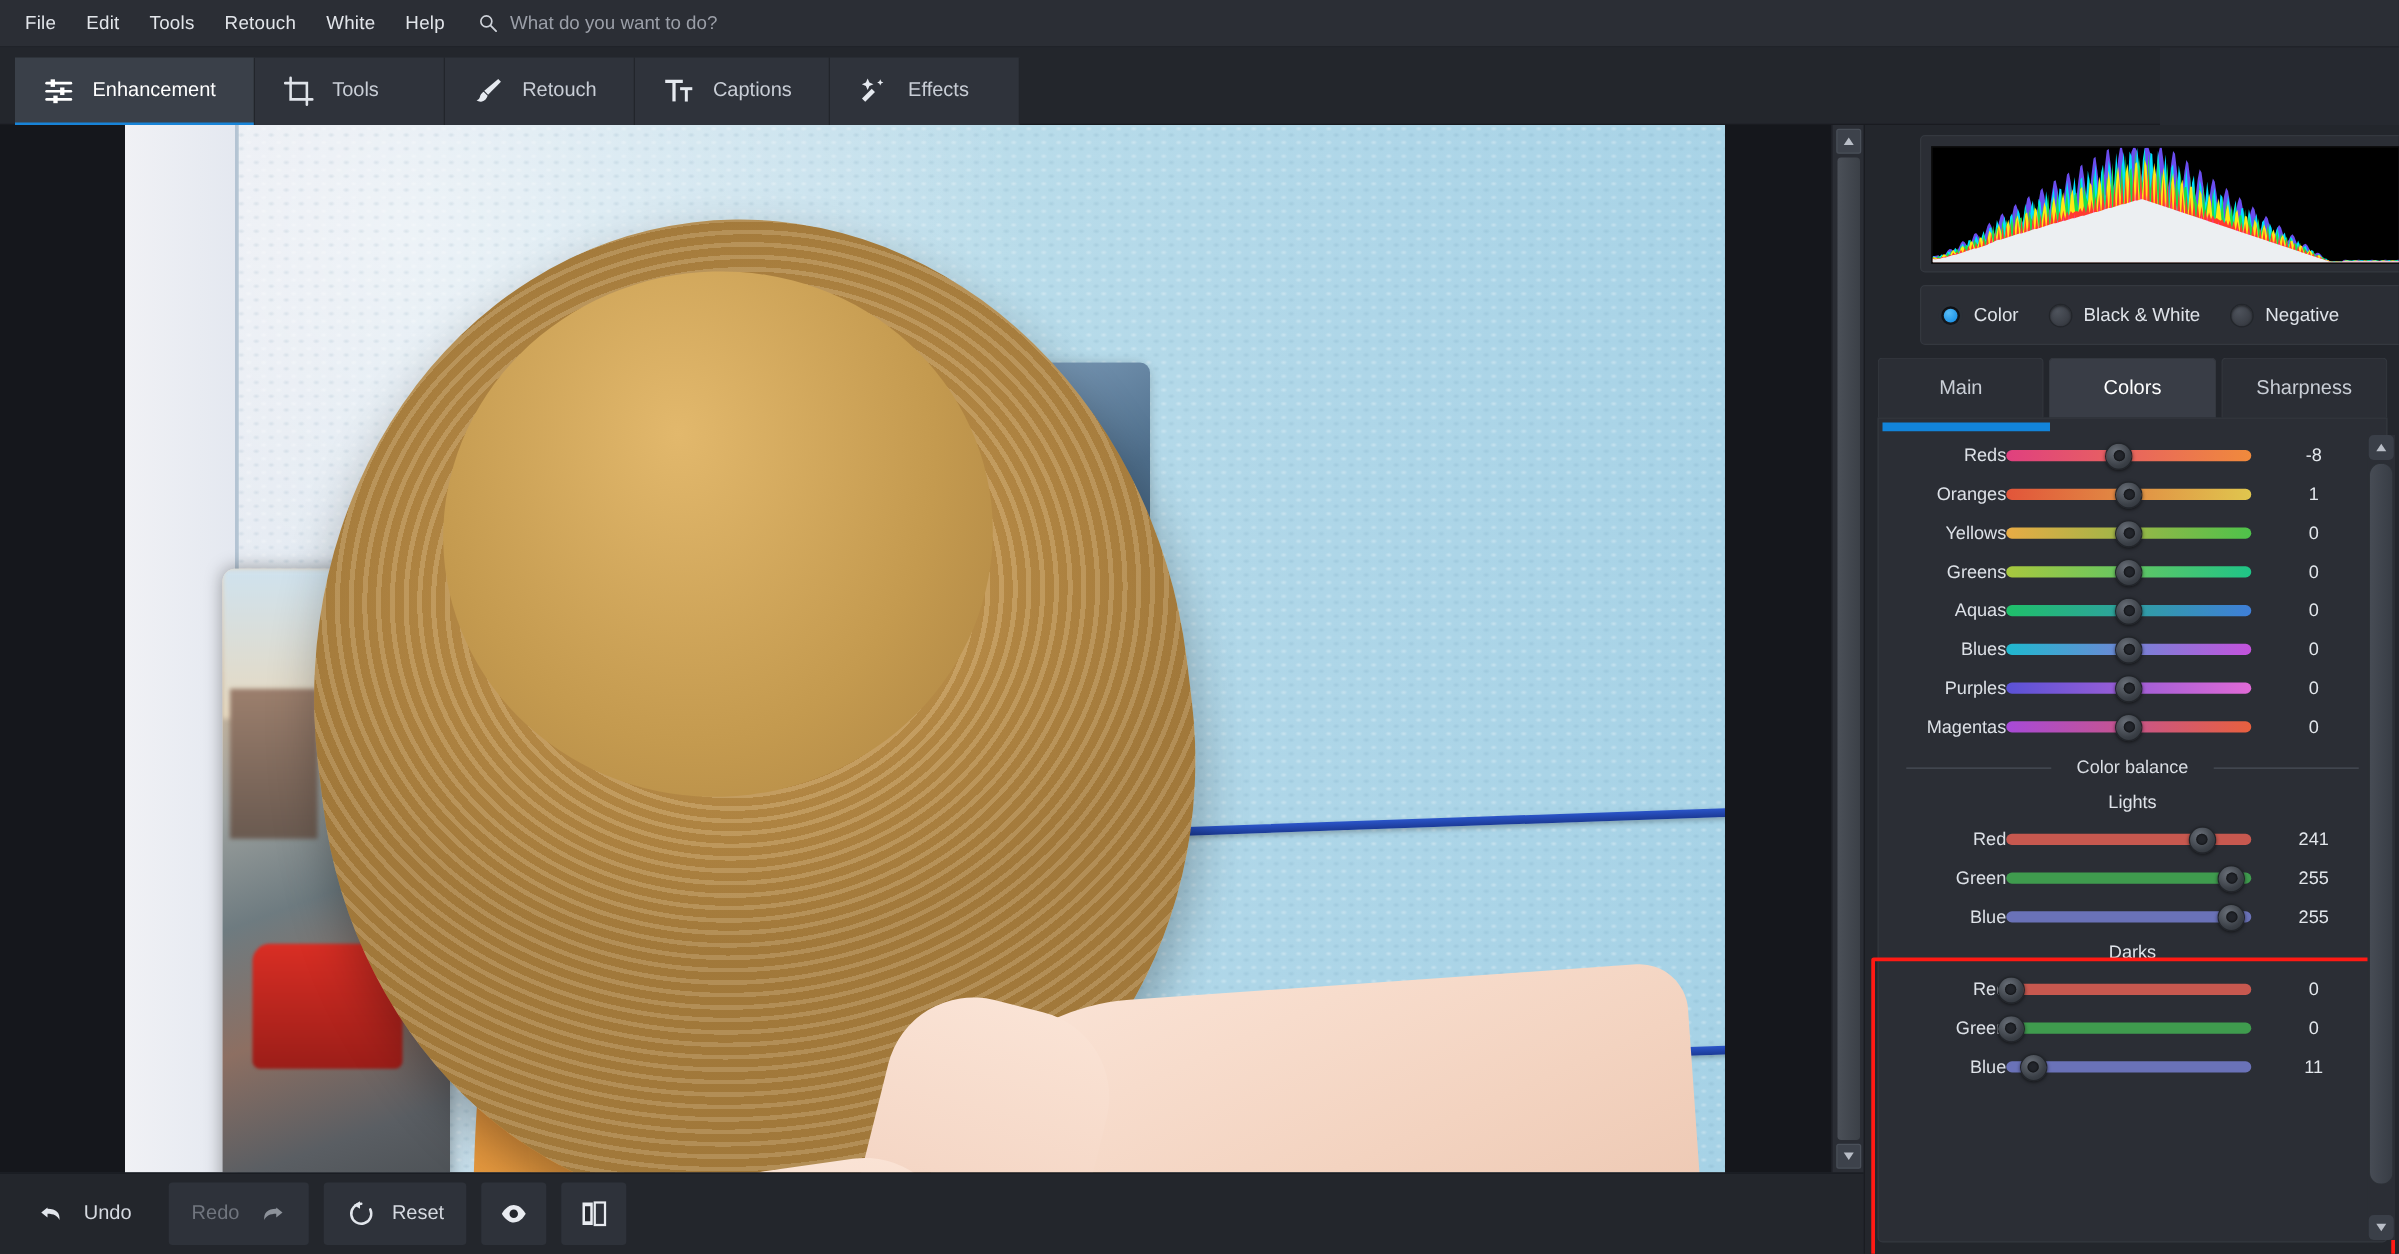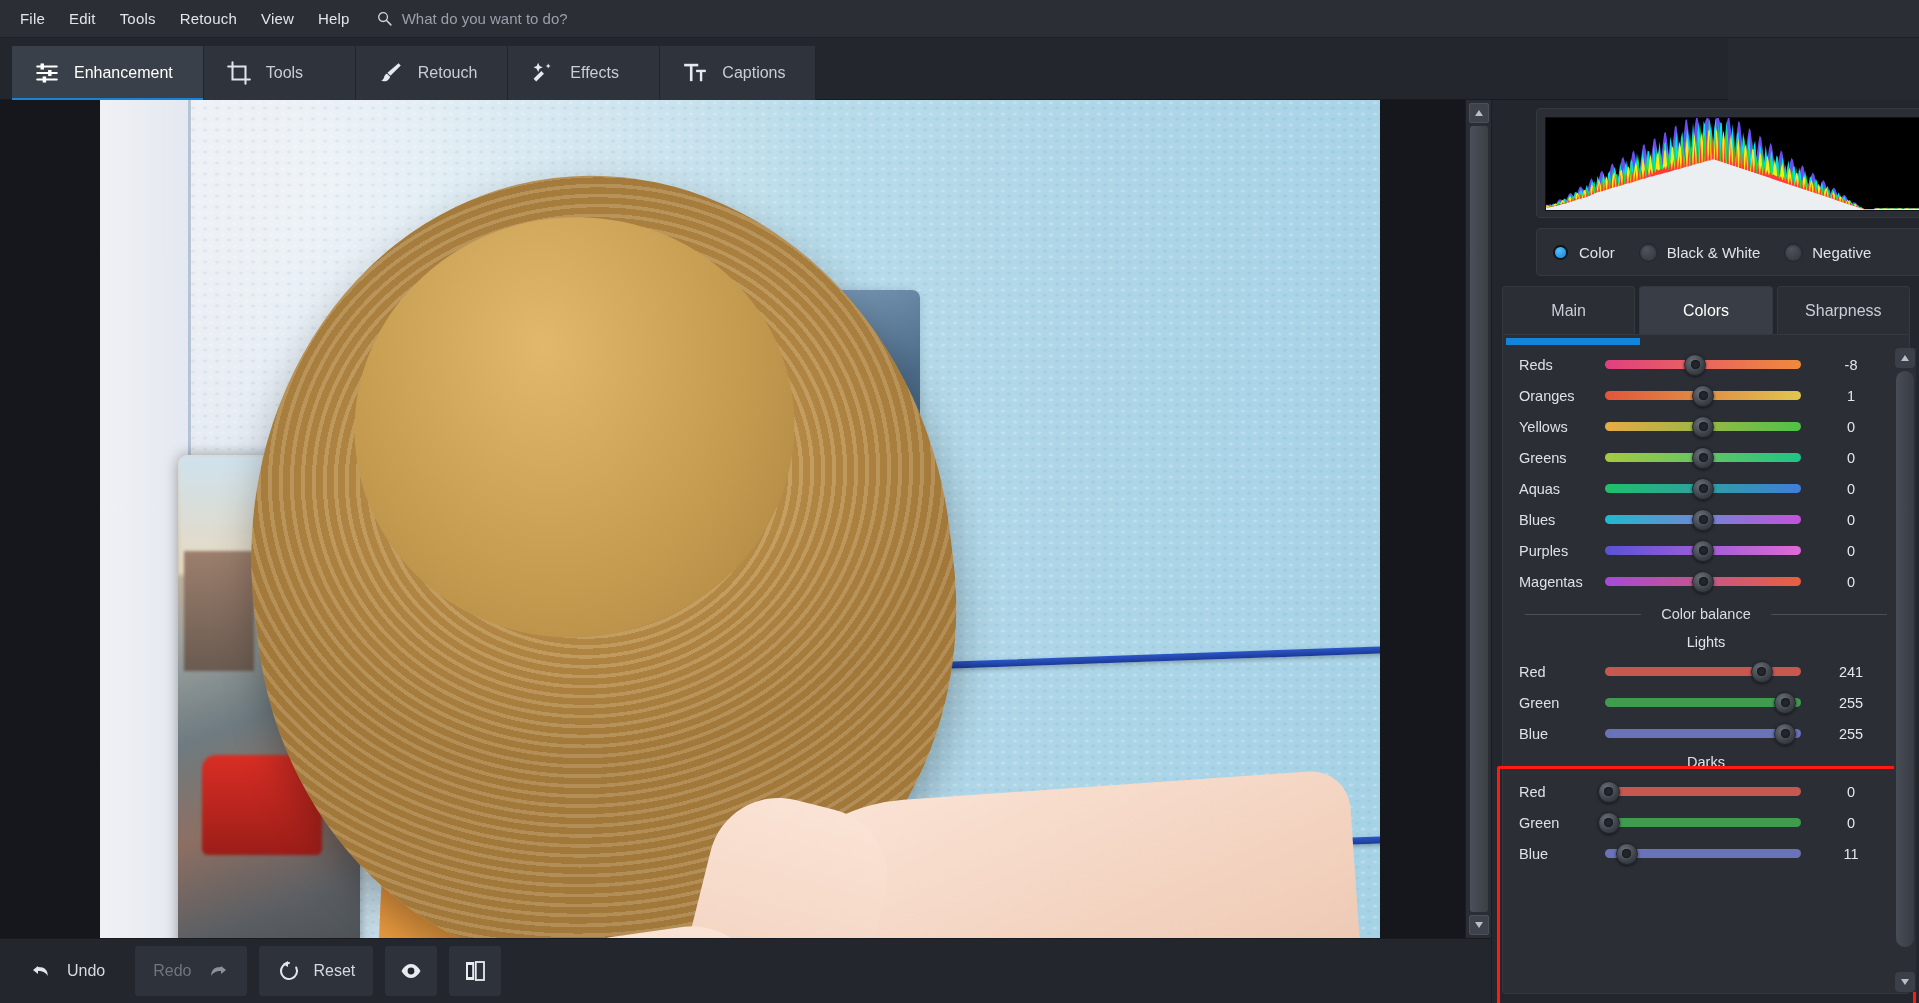--- a/index.html
+++ b/index.html
@@ -295,21 +295,21 @@
 
   .slidepane {
     position:absolute; left:10px; top:234px; width:408px; height:660px;
     background:#2b2e35; border:1px solid #34383f; border-radius:0 0 4px 4px;
     overflow:hidden;
   }
   .progbar { position:absolute; left:3px; top:3px; width:134px; height:7px; background:#1284da; }
   .rows { position:absolute; left:0; top:14px; width:100%; }
 
   .srow { display:flex; align-items:center; height:31px; padding-left:16px; }
-  .srow .nm { width:86px; font-size:14.5px; color:#dde1e7; white-space:nowrap; }
+  .srow .nm { width:86px; font-size:14.5px; color:#dde1e7; white-space:nowrap;text-align:right; }
   .srow .track {
     position:relative; width:196px; height:9px; border-radius:5px; cursor:pointer;
   }
   .srow .knob {
     position:absolute; top:50%; width:22px; height:22px; margin-top:-11px; margin-left:-11px;
     border-radius:50%;
     background:radial-gradient(circle at 38% 32%,#6a7079,#3b4047 62%,#2b2f35);
     border:1px solid #22252a; box-shadow:0 1px 3px rgba(0,0,0,.55);
     display:flex; align-items:center; justify-content:center;
   }
@@ -353,21 +353,21 @@
 </head>
 <body>
 
 <div class="app">
 
   <div class="menubar">
     <div class="menu-item">File</div>
     <div class="menu-item">Edit</div>
     <div class="menu-item">Tools</div>
     <div class="menu-item">Retouch</div>
-    <div class="menu-item">View</div>
+    <div class="menu-item">White</div>
     <div class="menu-item">Help</div>
     <div class="search-wrap">
       <svg class="search-ico" viewBox="0 0 24 24">
         <circle cx="10" cy="10" r="6.2" fill="none" stroke="#cfd3da" stroke-width="1.9"></circle>
         <line x1="14.6" y1="14.6" x2="21" y2="21" stroke="#cfd3da" stroke-width="2.1" stroke-linecap="round"></line>
       </svg>
       <span class="search-text">What do you want to do?</span>
     </div>
   </div>
 
@@ -397,34 +397,34 @@
       </div>
       <div class="tab">
         <svg class="ico" viewBox="0 0 24 24">
           <path d="M19 3l2 2-9.5 9.5-2.8-2.8z" fill="#e6eaf0"></path>
           <path d="M8.2 12.4l3 3c-.6 2.2-2.4 4-4.8 4.3-1.3.1-2.6-.4-3.4-1 1.5-.4 2.2-1.3 2.5-2.6.3-1.4 1.3-3 2.7-3.7z" fill="#e6eaf0"></path>
         </svg>
         <span class="lbl">Retouch</span>
       </div>
       <div class="tab">
         <svg class="ico" viewBox="0 0 24 24">
-          <path d="M7.5 2.5l1.3 3 3 1.3-3 1.3-1.3 3-1.3-3-3-1.3 3-1.3z" fill="#e6eaf0"></path>
-          <path d="M10.5 10.2l2.4 2.4-7.2 7.2-2.4-2.4z" fill="#e6eaf0"></path>
-          <path d="M16.8 3.2l.7 1.6 1.6.7-1.6.7-.7 1.6-.7-1.6-1.6-.7 1.6-.7z" fill="#e6eaf0"></path>
-        </svg>
-        <span class="lbl">Effects</span>
-      </div>
-      <div class="tab">
-        <svg class="ico" viewBox="0 0 24 24">
           <rect x="2" y="3.5" width="13" height="2.4" fill="#e6eaf0"></rect>
           <rect x="7.3" y="5.5" width="2.4" height="14" fill="#e6eaf0"></rect>
           <rect x="13" y="9" width="9" height="2.2" fill="#e6eaf0"></rect>
           <rect x="16.5" y="10.6" width="2.2" height="9" fill="#e6eaf0"></rect>
         </svg>
         <span class="lbl">Captions</span>
+      </div>
+      <div class="tab">
+        <svg class="ico" viewBox="0 0 24 24">
+          <path d="M7.5 2.5l1.3 3 3 1.3-3 1.3-1.3 3-1.3-3-3-1.3 3-1.3z" fill="#e6eaf0"></path>
+          <path d="M10.5 10.2l2.4 2.4-7.2 7.2-2.4-2.4z" fill="#e6eaf0"></path>
+          <path d="M16.8 3.2l.7 1.6 1.6.7-1.6.7-.7 1.6-.7-1.6-1.6-.7 1.6-.7z" fill="#e6eaf0"></path>
+        </svg>
+        <span class="lbl">Effects</span>
       </div>
     </div>
 
     <div class="topright">
     </div>
   </div>
 
   <div class="canvas-area">
     <div class="photo">
       <div class="wall"></div>

